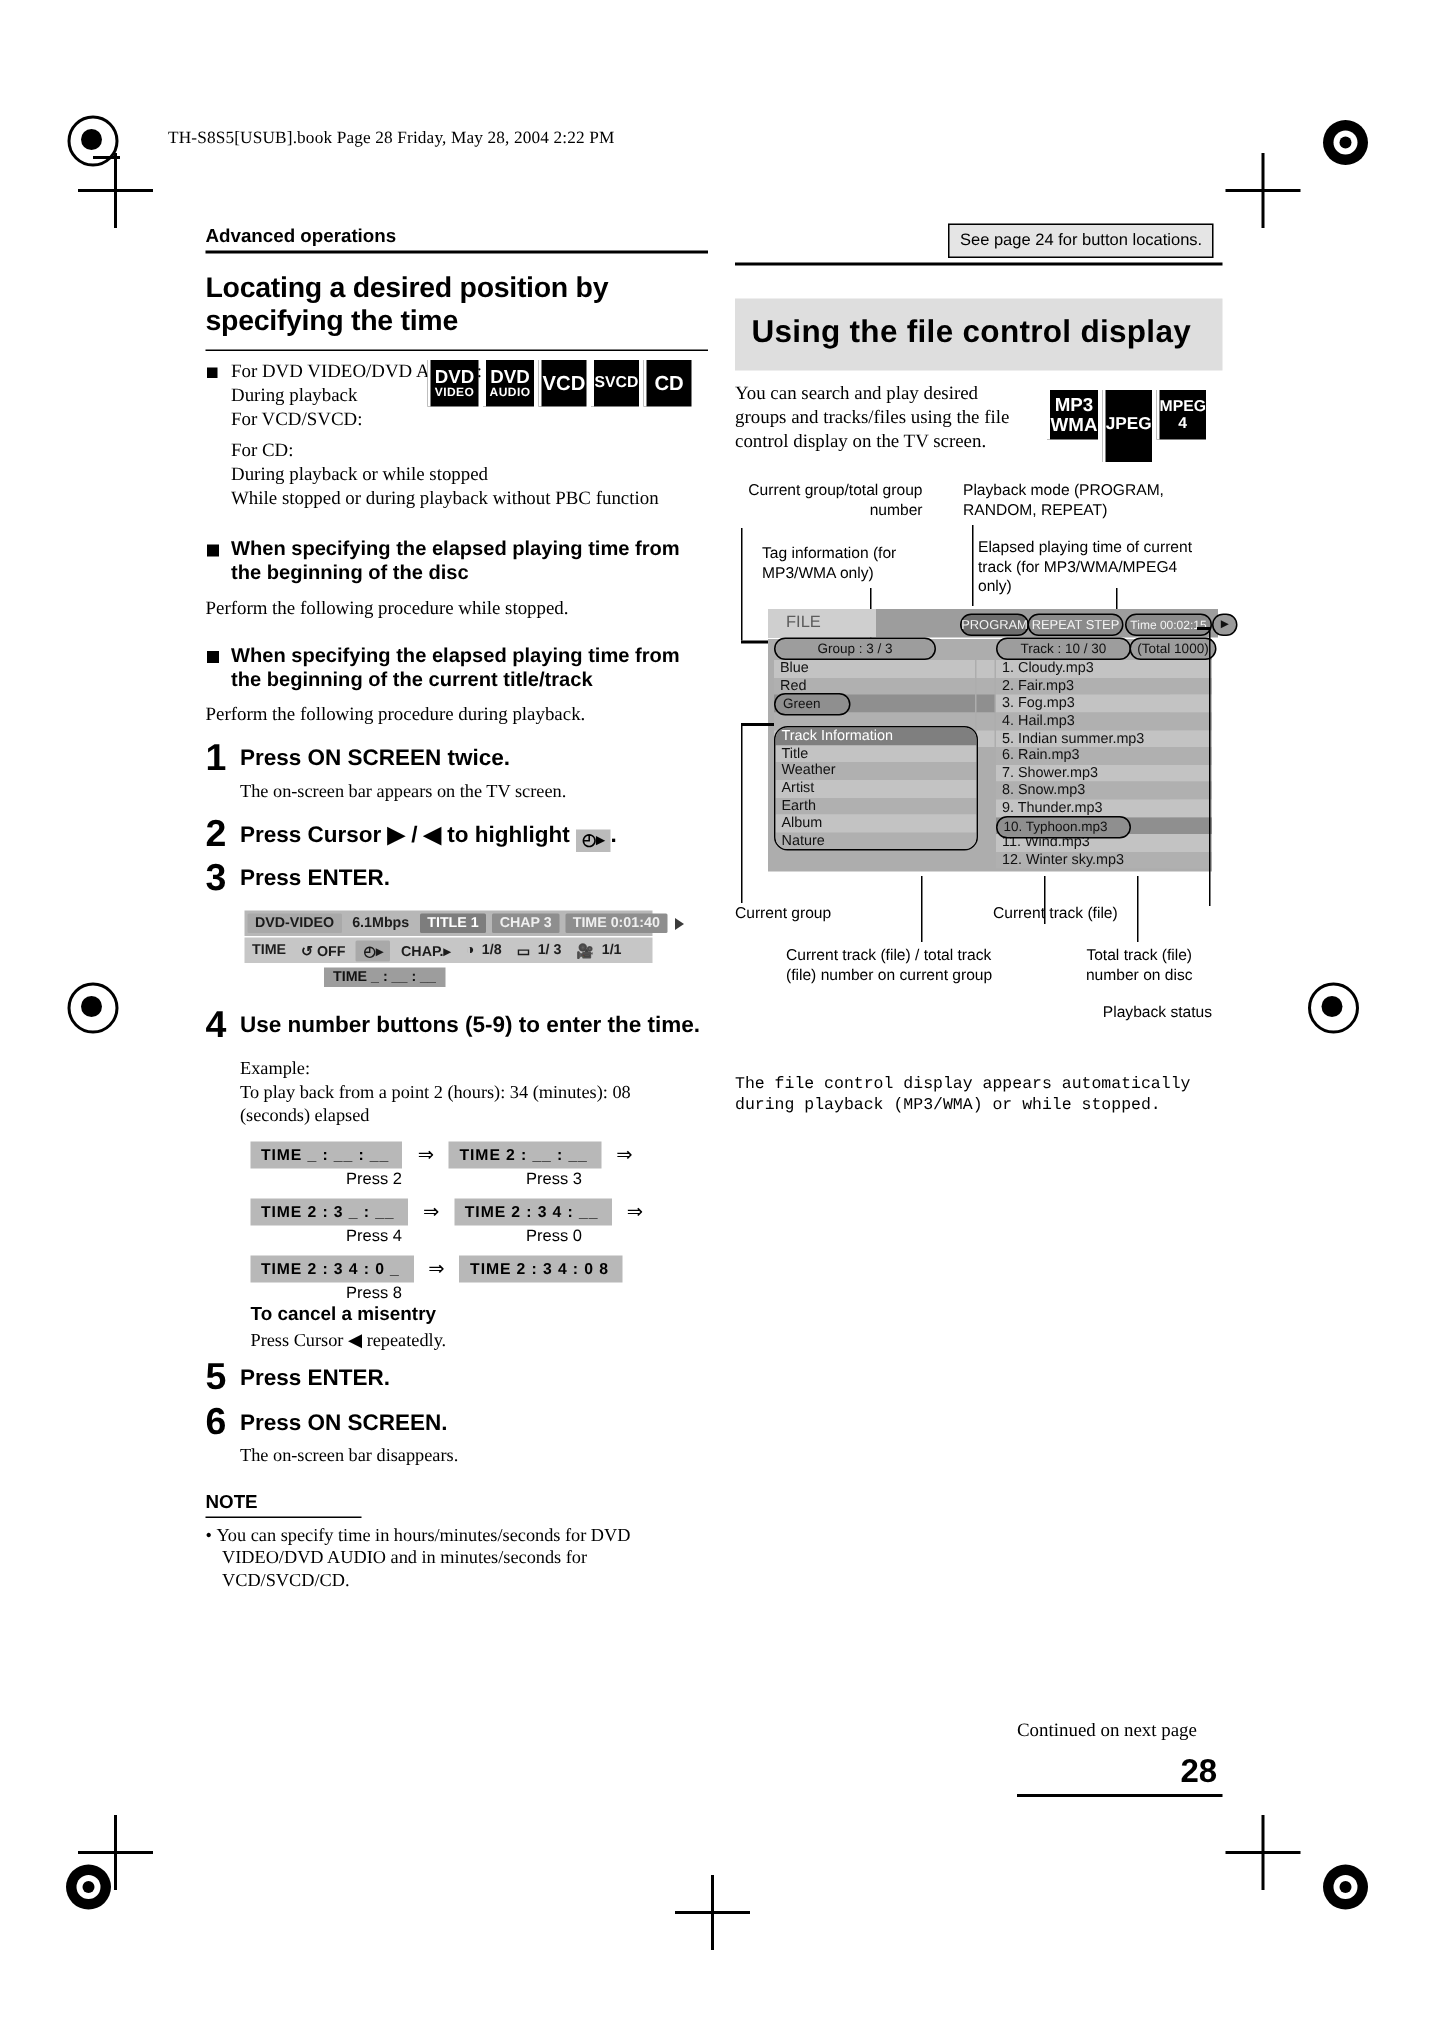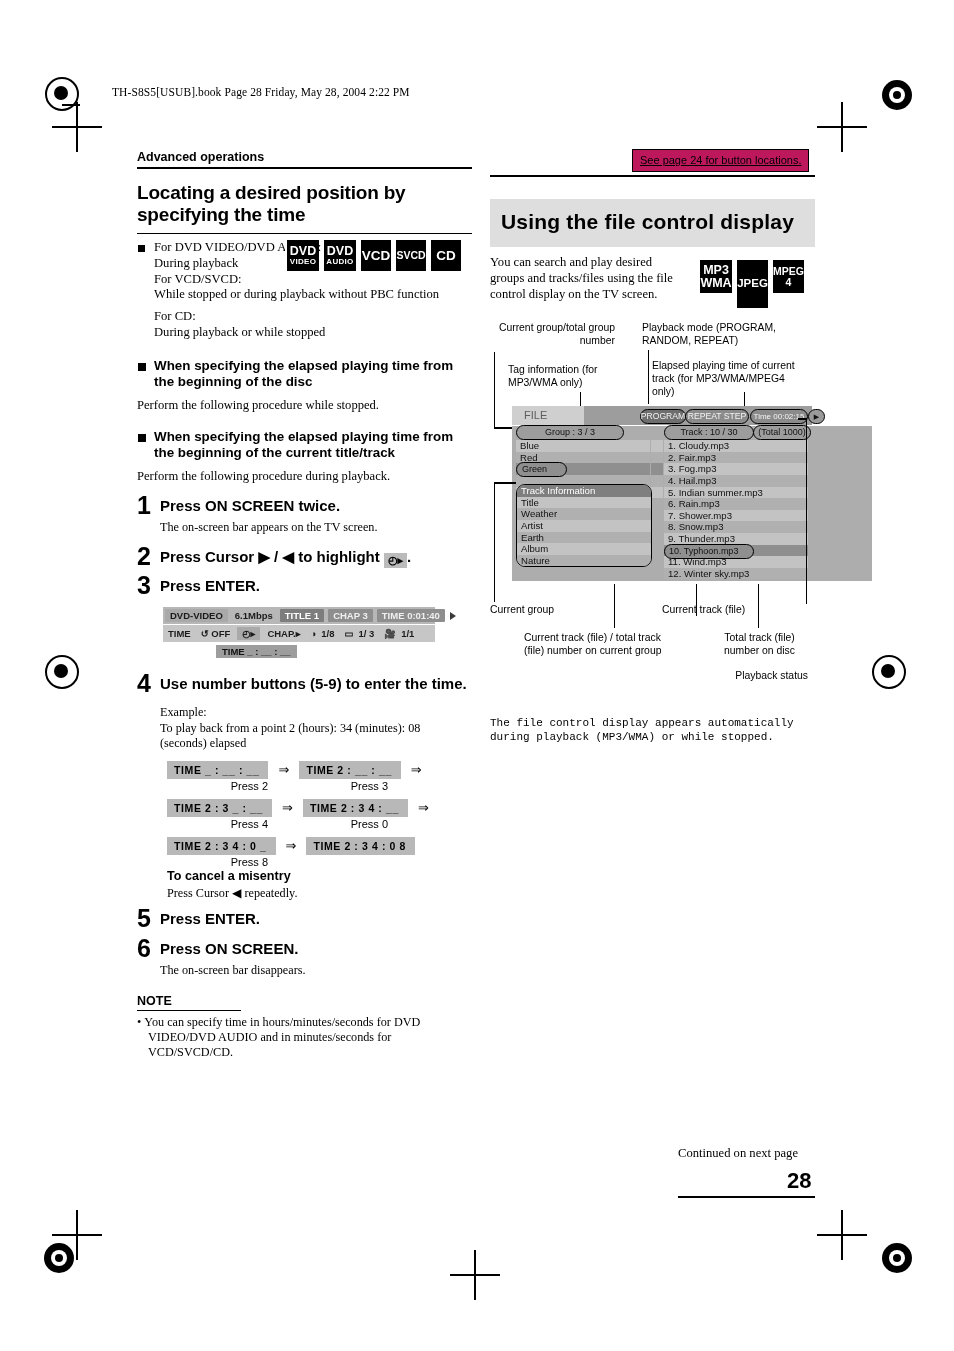--- a/index.html
+++ b/index.html
@@ -40,25 +40,24 @@
   
   .crumb {
     font-family:"Liberation Sans", sans-serif;
     font-weight:bold; font-size:12.5px;
     padding-bottom:2px;
   }
   .crumb-rule { border-bottom:2.5px solid #000; margin-top:1px; }
 
   .seepage {
     position:absolute; left:632px; top:149px;
-    border:1.3px solid #000; background:#be185d;
+    border:1.3px solid #000; background:#e5e5e5;
     font-family:"Liberation Sans", sans-serif;
     font-size:11px; padding:4px 7px 5px 7px;
     white-space:nowrap;
-    text-decoration:underline;
   }
   .toprule-right { position:absolute; left:490px; top:175px; width:325px; border-bottom:2.5px solid #000; }
 
   h1.title {
     font-family:"Liberation Sans", sans-serif;
     font-weight:bold; font-size:19px; line-height:1.16;
     margin:13px 0 0 0; letter-spacing:-0.2px;
   }
   .title-rule { border-bottom:1.6px solid #000; margin-top:7px; }
 
@@ -190,21 +189,21 @@
   .scr-file { position:absolute; left:0; top:0; width:72px; height:19px; background:#cfcfcf;
               font-size:11px; color:#5c5c5c; line-height:19px; padding-left:12px; box-sizing:border-box; }
   .pill {
     position:absolute; border:1.4px solid #000; border-radius:9px; background:#9d9d9d;
     font-size:8.6px; font-weight:normal; color:#111; line-height:1;
     display:flex; align-items:center; justify-content:center; white-space:nowrap;
   }
   .pill.dark { background:#6e6e6e; color:#f2f2f2; }
   .pill.mid  { background:#8b8b8b; color:#f4f4f4; }
 
-  .scr-body { position:absolute; left:0; top:20px; width:360px; height:155px; background:#adadad; }
+  .scr-body { position:absolute; left:0; top:20px; width:296px; height:155px; background:#adadad; }
   .panel-left { position:absolute; left:4px; top:0px; width:134px; }
   .panel-right{ position:absolute; left:152px; top:0px; width:144px; }
   .rowline { height:11.6px; font-size:9.6px; line-height:11.6px; padding-left:4px;
              color:#111; white-space:nowrap; box-sizing:border-box; }
   .rowline.a { background:#c3c3c3; }
   .rowline.b { background:#b0b0b0; }
   .rowline.sel { background:#8f8f8f; }
   .rowline.hdr { background:#7f7f7f; color:#fff; }
   .grp-strip { position:absolute; left:139px; top:0px; width:12px; }
   .trk-strip { position:absolute; left:268px; top:0px; width:28px; }
@@ -275,26 +274,26 @@
 
     <h1 class="title">Locating a desired position by specifying the time</h1>
     <div class="title-rule"></div>
 
     <div style="position:relative;height:102px;">
       <div class="serifhead" style="width:190px;">
         <span>For DVD VIDEO/DVD AUDIO:</span><br>
         <span>During playback</span><br>
         <span>For VCD/SVCD:</span>
       </div>
-      <div style="padding-left:17px;font-size:12.6px;line-height:1.25;margin-top:0px;">
-        <span>While stopped or during playback without PBC function</span>
-      </div>
       <div style="padding-left:17px;font-size:12.6px;line-height:1.25;margin-top:6px;">
         <span>For CD:</span><br>
         <span>During playback or while stopped</span>
+      </div>
+      <div style="padding-left:17px;font-size:12.6px;line-height:1.25;margin-top:0px;">
+        <span>While stopped or during playback without PBC function</span>
       </div>
 
       <div class="badges" style="left:148px;top:0px;">
         <div class="badge" style="width:34px;height:31px;">
           <span class="b1">DVD</span>
           <span class="b2">VIDEO</span>
         </div>
         <div class="badge" style="width:34px;height:31px;">
           <span class="b1">DVD</span>
           <span class="b2">AUDIO</span>

